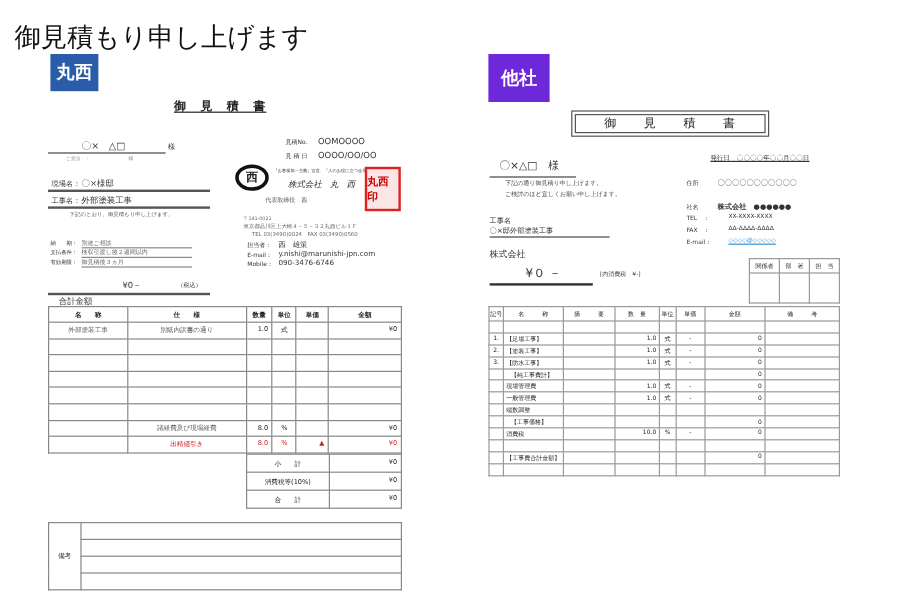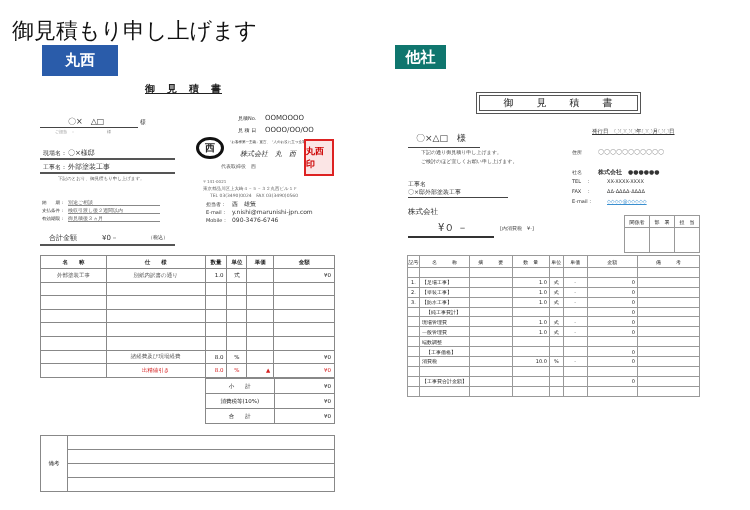--- a/index.html
+++ b/index.html
@@ -1,21 +1,21 @@
 <!DOCTYPE html>
 <html><head>
 <meta charset="utf-8">
 <style>
 *{box-sizing:border-box;margin:0;padding:0}
 html,body{width:750px;height:510px;background:#fff;overflow:hidden;font-family:"DejaVu Sans",sans-serif;color:#222}
 .abs{position:absolute}
 #title{left:12px;top:16px;font-size:22px;color:#111;letter-spacing:0}
 .badge{color:#fff;font-weight:bold;font-size:15px;display:flex;align-items:center;justify-content:center}
-#badge-l{left:42px;top:45px;width:76px;height:31px;background:#2a5caa}
-#badge-r{left:395px;top:45px;width:51px;height:24px;background:#0f766e}
+#badge-l{left:42px;top:45px;width:40px;height:31px;background:#2a5caa}
+#badge-r{left:407px;top:45px;width:51px;height:40px;background:#6d28d9}
 .t{font-size:6px;white-space:nowrap;color:#333}
 .tb{font-weight:normal}
 .hline{height:1px;background:#444}
 .hline2{height:2px;background:#555}
 table{border-collapse:collapse}
 .mtab td{border:1px solid #888;font-size:5.5px;height:13.6px;padding:0 3px;white-space:nowrap}
 .mtab th{border:1px solid #888;font-size:5.5px;height:13px;font-weight:bold}
 .r{text-align:right}
 .c{text-align:center}
 .red{color:#d42020}
@@ -47,21 +47,21 @@
 <div class="abs hline2" style="left:40px;top:172px;width:135px"></div>
 <div class="abs t" style="left:58px;top:176px;font-size:4.5px;color:#555">下記のとおり、御見積もり申し上げます。</div>
 
 <div class="abs t tb" style="left:42px;top:200px;font-size:4.5px">納　　期：</div>
 <div class="abs t" style="left:68px;top:199px;font-size:5px;color:#666;border-bottom:1px solid #888;width:92px">別途ご相談</div>
 <div class="abs t tb" style="left:42px;top:208px;font-size:4.5px">支払条件：</div>
 <div class="abs t" style="left:68px;top:207px;font-size:5px;color:#666;border-bottom:1px solid #888;width:92px">検収引渡し後２週間以内</div>
 <div class="abs t tb" style="left:42px;top:216px;font-size:4.5px">有効期限：</div>
 <div class="abs t" style="left:68px;top:215px;font-size:5px;color:#666;border-bottom:1px solid #888;width:92px">御見積後３ヵ月</div>
 
-<div class="abs t tb" style="left:49px;top:233px;font-size:7px">合計金額</div>
+<div class="abs t tb" style="left:49px;top:246px;font-size:7px">合計金額</div>
 <div class="abs t tb" style="left:102px;top:233px;font-size:7px">¥0－</div>
 <div class="abs t" style="left:148px;top:234px;font-size:5px">（税込）</div>
 <div class="abs hline2" style="left:40px;top:244px;width:135px"></div>
 
 <div class="abs t tb" style="left:238px;top:115px;font-size:5px">見積No.</div>
 <div class="abs t" style="left:265px;top:114px;font-size:7px">OOMOOOO</div>
 <div class="abs t tb" style="left:238px;top:127px;font-size:5px">見 積 日</div>
 <div class="abs t" style="left:265px;top:126px;font-size:7px">OOOO/OO/OO</div>
 
 <div class="abs logo">西</div>

